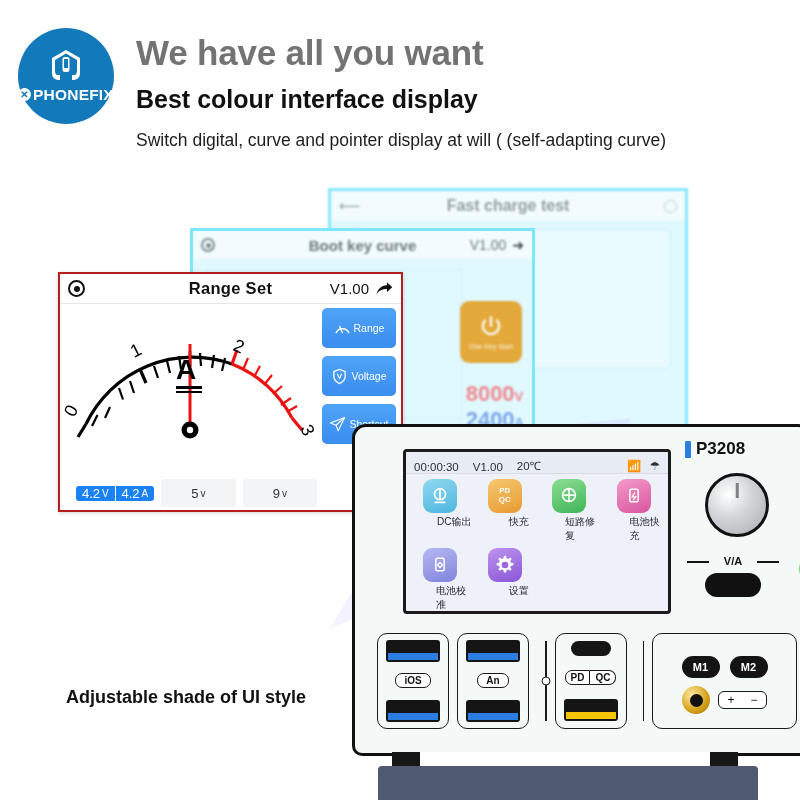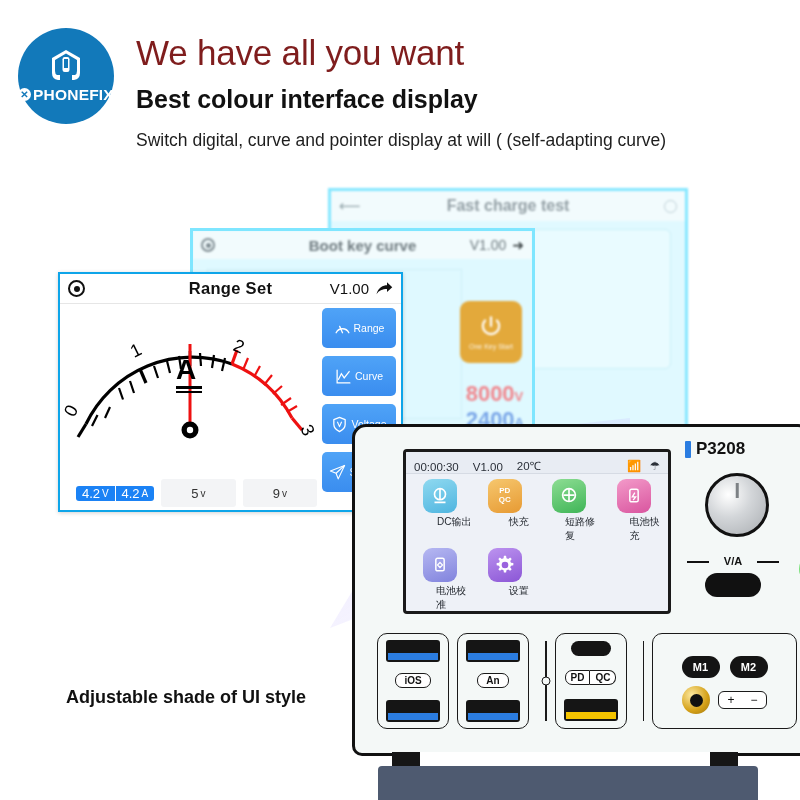--- a/index.html
+++ b/index.html
@@ -27,21 +27,21 @@
   }
   .logo-x {
     width: 13px; height: 13px; border-radius: 50%; background: #fff;
     color: #1279ba; font-size: 10px; font-weight: bold;
     display: flex; align-items: center; justify-content: center;
     line-height: 1;
   }
 
   .h1 {
     position: absolute; left: 136px; top: 33px;
-    font-size: 35px; font-weight: normal; color: #7f1d1d; letter-spacing: -.2px;
+    font-size: 35px; font-weight: bold; color: #737373; letter-spacing: -.2px;
   }
   .h2 {
     position: absolute; left: 136px; top: 85px;
     font-size: 25px; font-weight: bold; color: #111;
   }
   .h3 {
     position: absolute; left: 136px; top: 130px;
     font-size: 17.5px; color: #1d1d1d;
   }
   .footnote {
@@ -111,21 +111,21 @@
     font-size: 22px; font-weight: bold; font-family: "Liberation Sans", sans-serif;
   }
   .bk-read .v { color: #f0888f; }
   .bk-read .a { color: #7ba7e8; }
   .bk-read span.u { font-size: 13px; }
   #panel-boot .blurwrap { filter: blur(1.0px); }
 
   
   #panel-range {
     left: 58px; top: 272px; width: 345px; height: 240px;
-    background: #b91c1c; border: 2px solid #0ea5e9;
+    background: #b91c1c; border: 2px solid #b91c1c;
     box-shadow: 0 1px 4px rgba(0,0,0,.18);
   }
   .rs-bar {
     height: 30px; background: #fff; border-bottom: 1px solid #e6e6e6;
     display: flex; align-items: center; padding: 0 8px; position: relative;
   }
   .rs-target {
     width: 17px; height: 17px; border-radius: 50%;
     border: 2.2px solid #111; display: flex; align-items: center; justify-content: center;
   }
@@ -444,27 +444,20 @@
 
     <div class="rs-side">
       <div class="sbtn">
         <svg viewBox="0 0 24 24" fill="none" stroke="#fff" stroke-width="1.8" stroke-linecap="round">
           <path d="M3 18 A10 10 0 0 1 21 18"></path>
             <path d="M12 18 L8 9"></path>
         </svg>
         <span>Range</span>
       </div>
       <div class="sbtn">
-        <svg viewBox="0 0 24 24" fill="none" stroke="#fff" stroke-width="1.8" stroke-linecap="round">
-          <path d="M3 3 v18 h18"></path>
-            <path d="M5 16 L9 8 L13 14 L20 5"></path>
-        </svg>
-        <span>Curve</span>
-      </div>
-      <div class="sbtn">
         <svg viewBox="0 0 24 24" fill="none" stroke="#fff" stroke-width="1.8" stroke-linejoin="round">
           <path d="M12 2 L20 5 v7 c0 5-4 8-8 10 -4-2-8-5-8-10 V5 Z"></path>
           <path d="M9 8 L12 15 L15 8" stroke-width="1.6"></path>
         </svg>
         <span>Voltage</span>
       </div>
       <div class="sbtn">
         <svg viewBox="0 0 24 24" fill="none" stroke="#fff" stroke-width="1.6" stroke-linejoin="round">
           <path d="M22 2 L2 10 L10 13 L13 21 Z"></path>
             <path d="M10 13 L22 2"></path>

